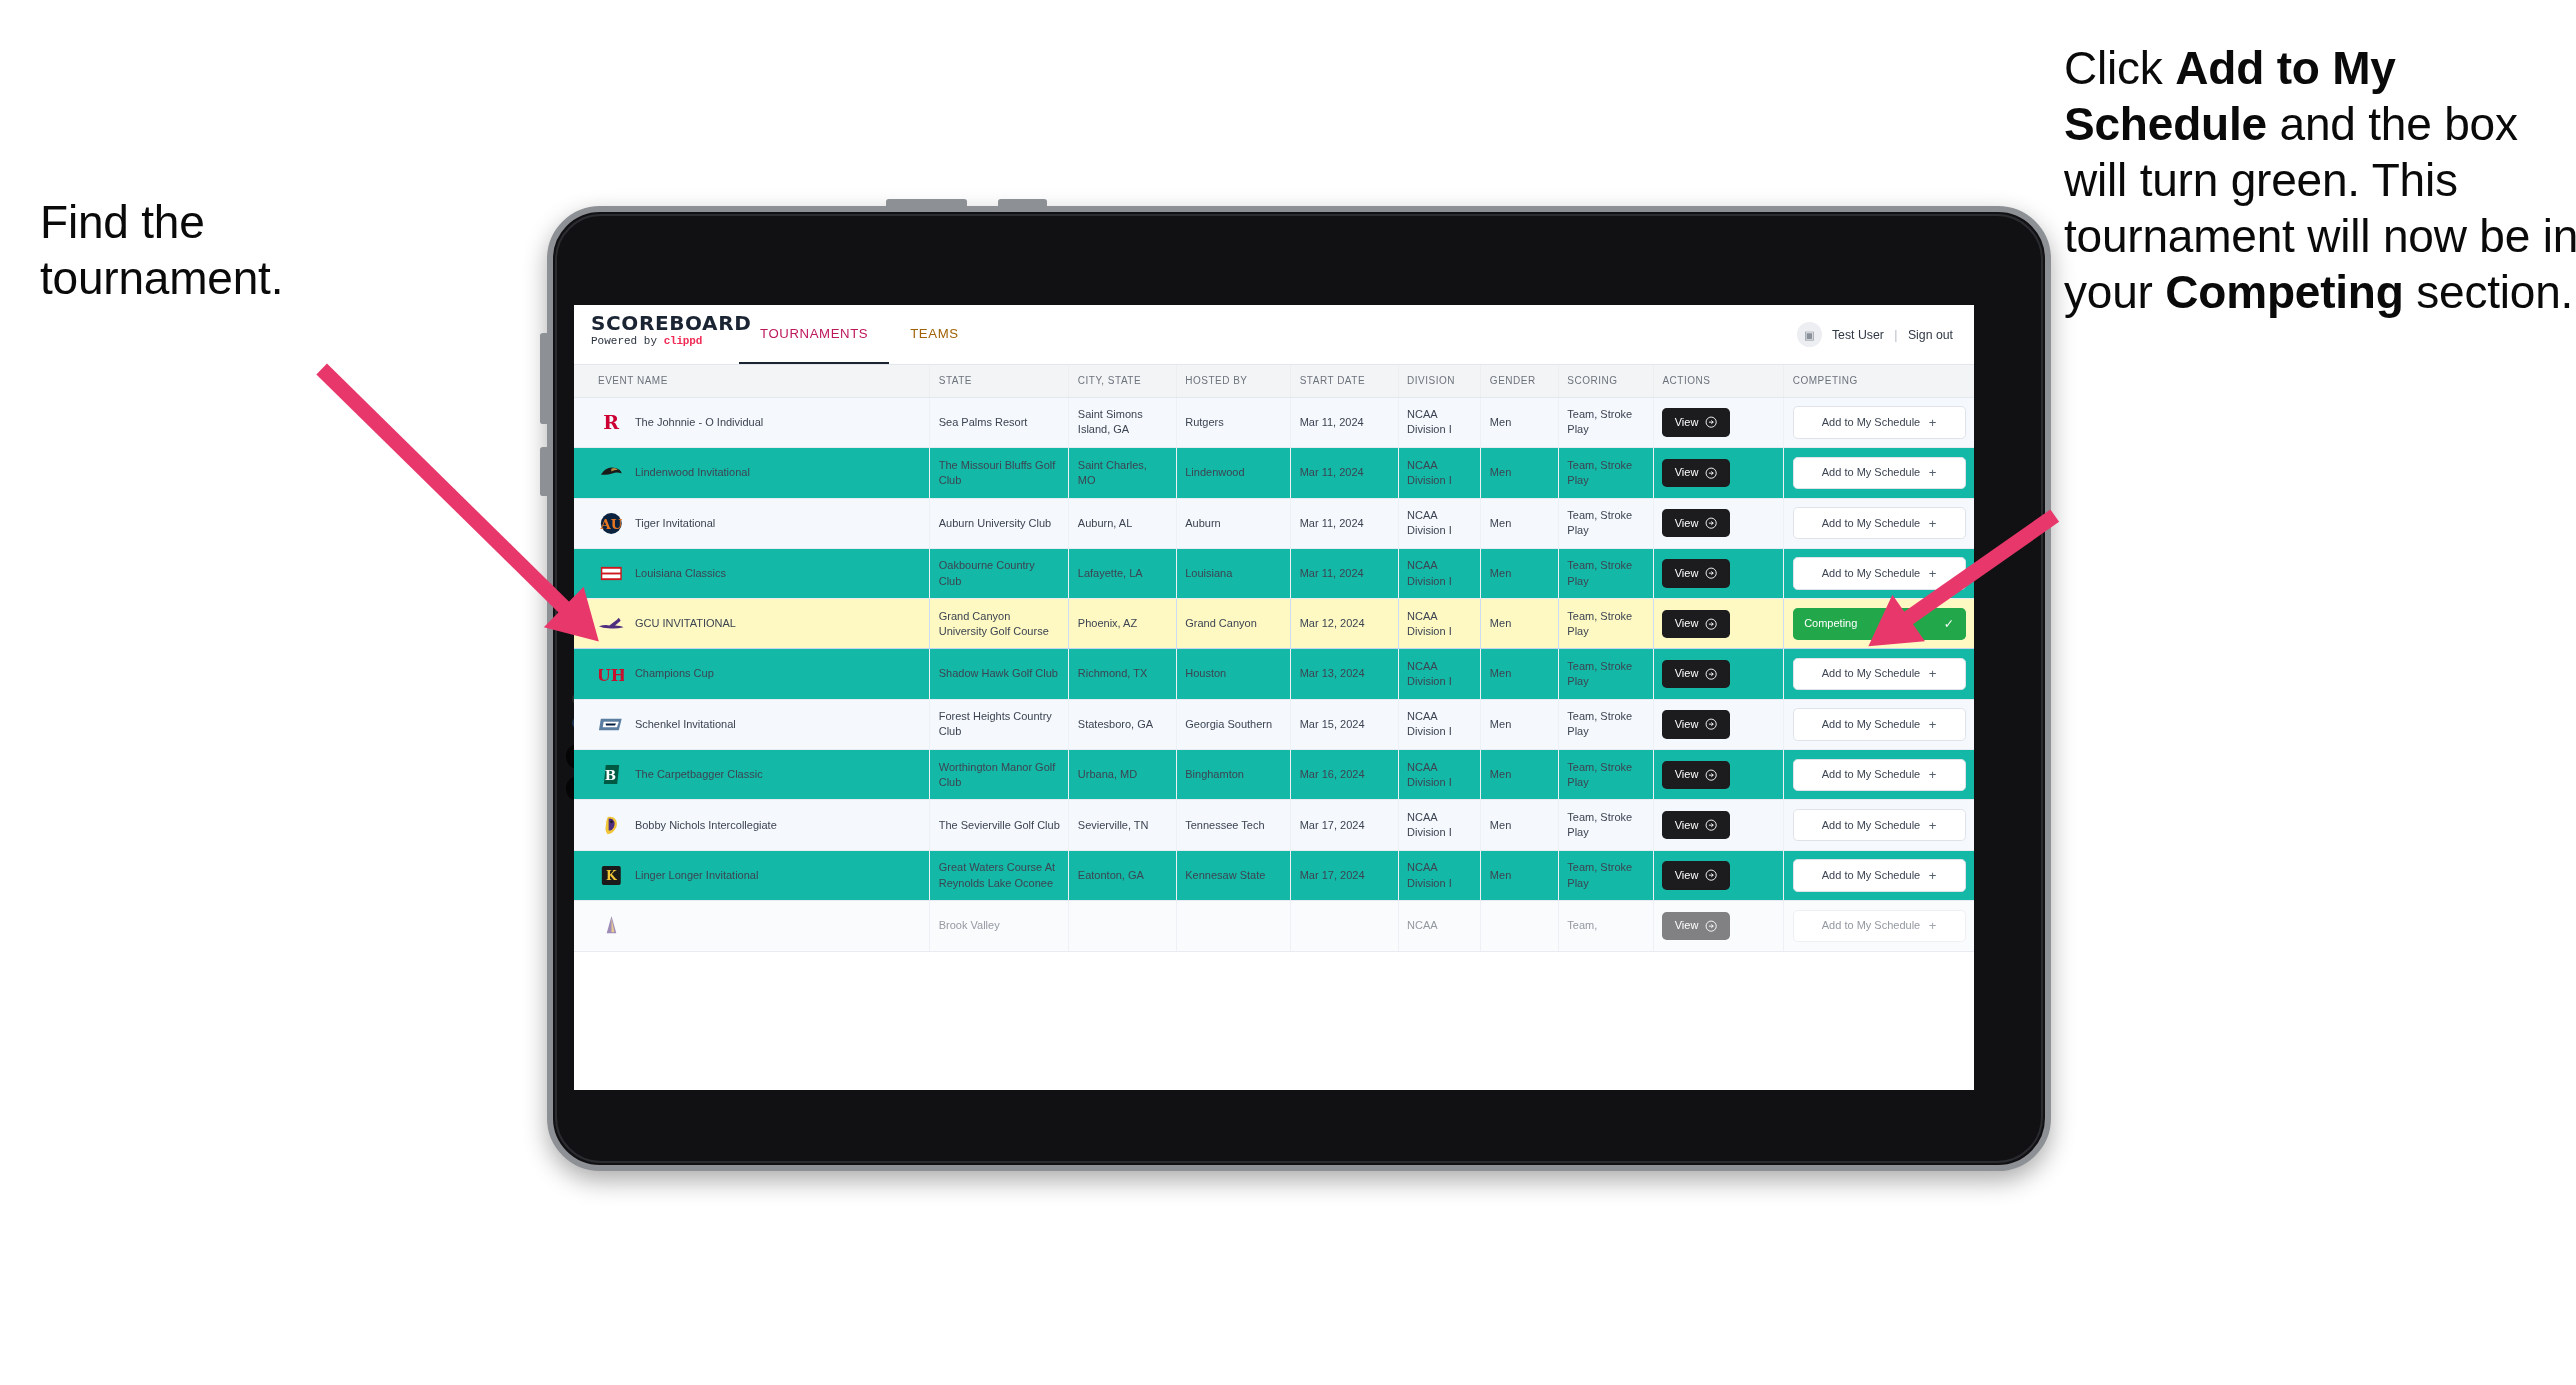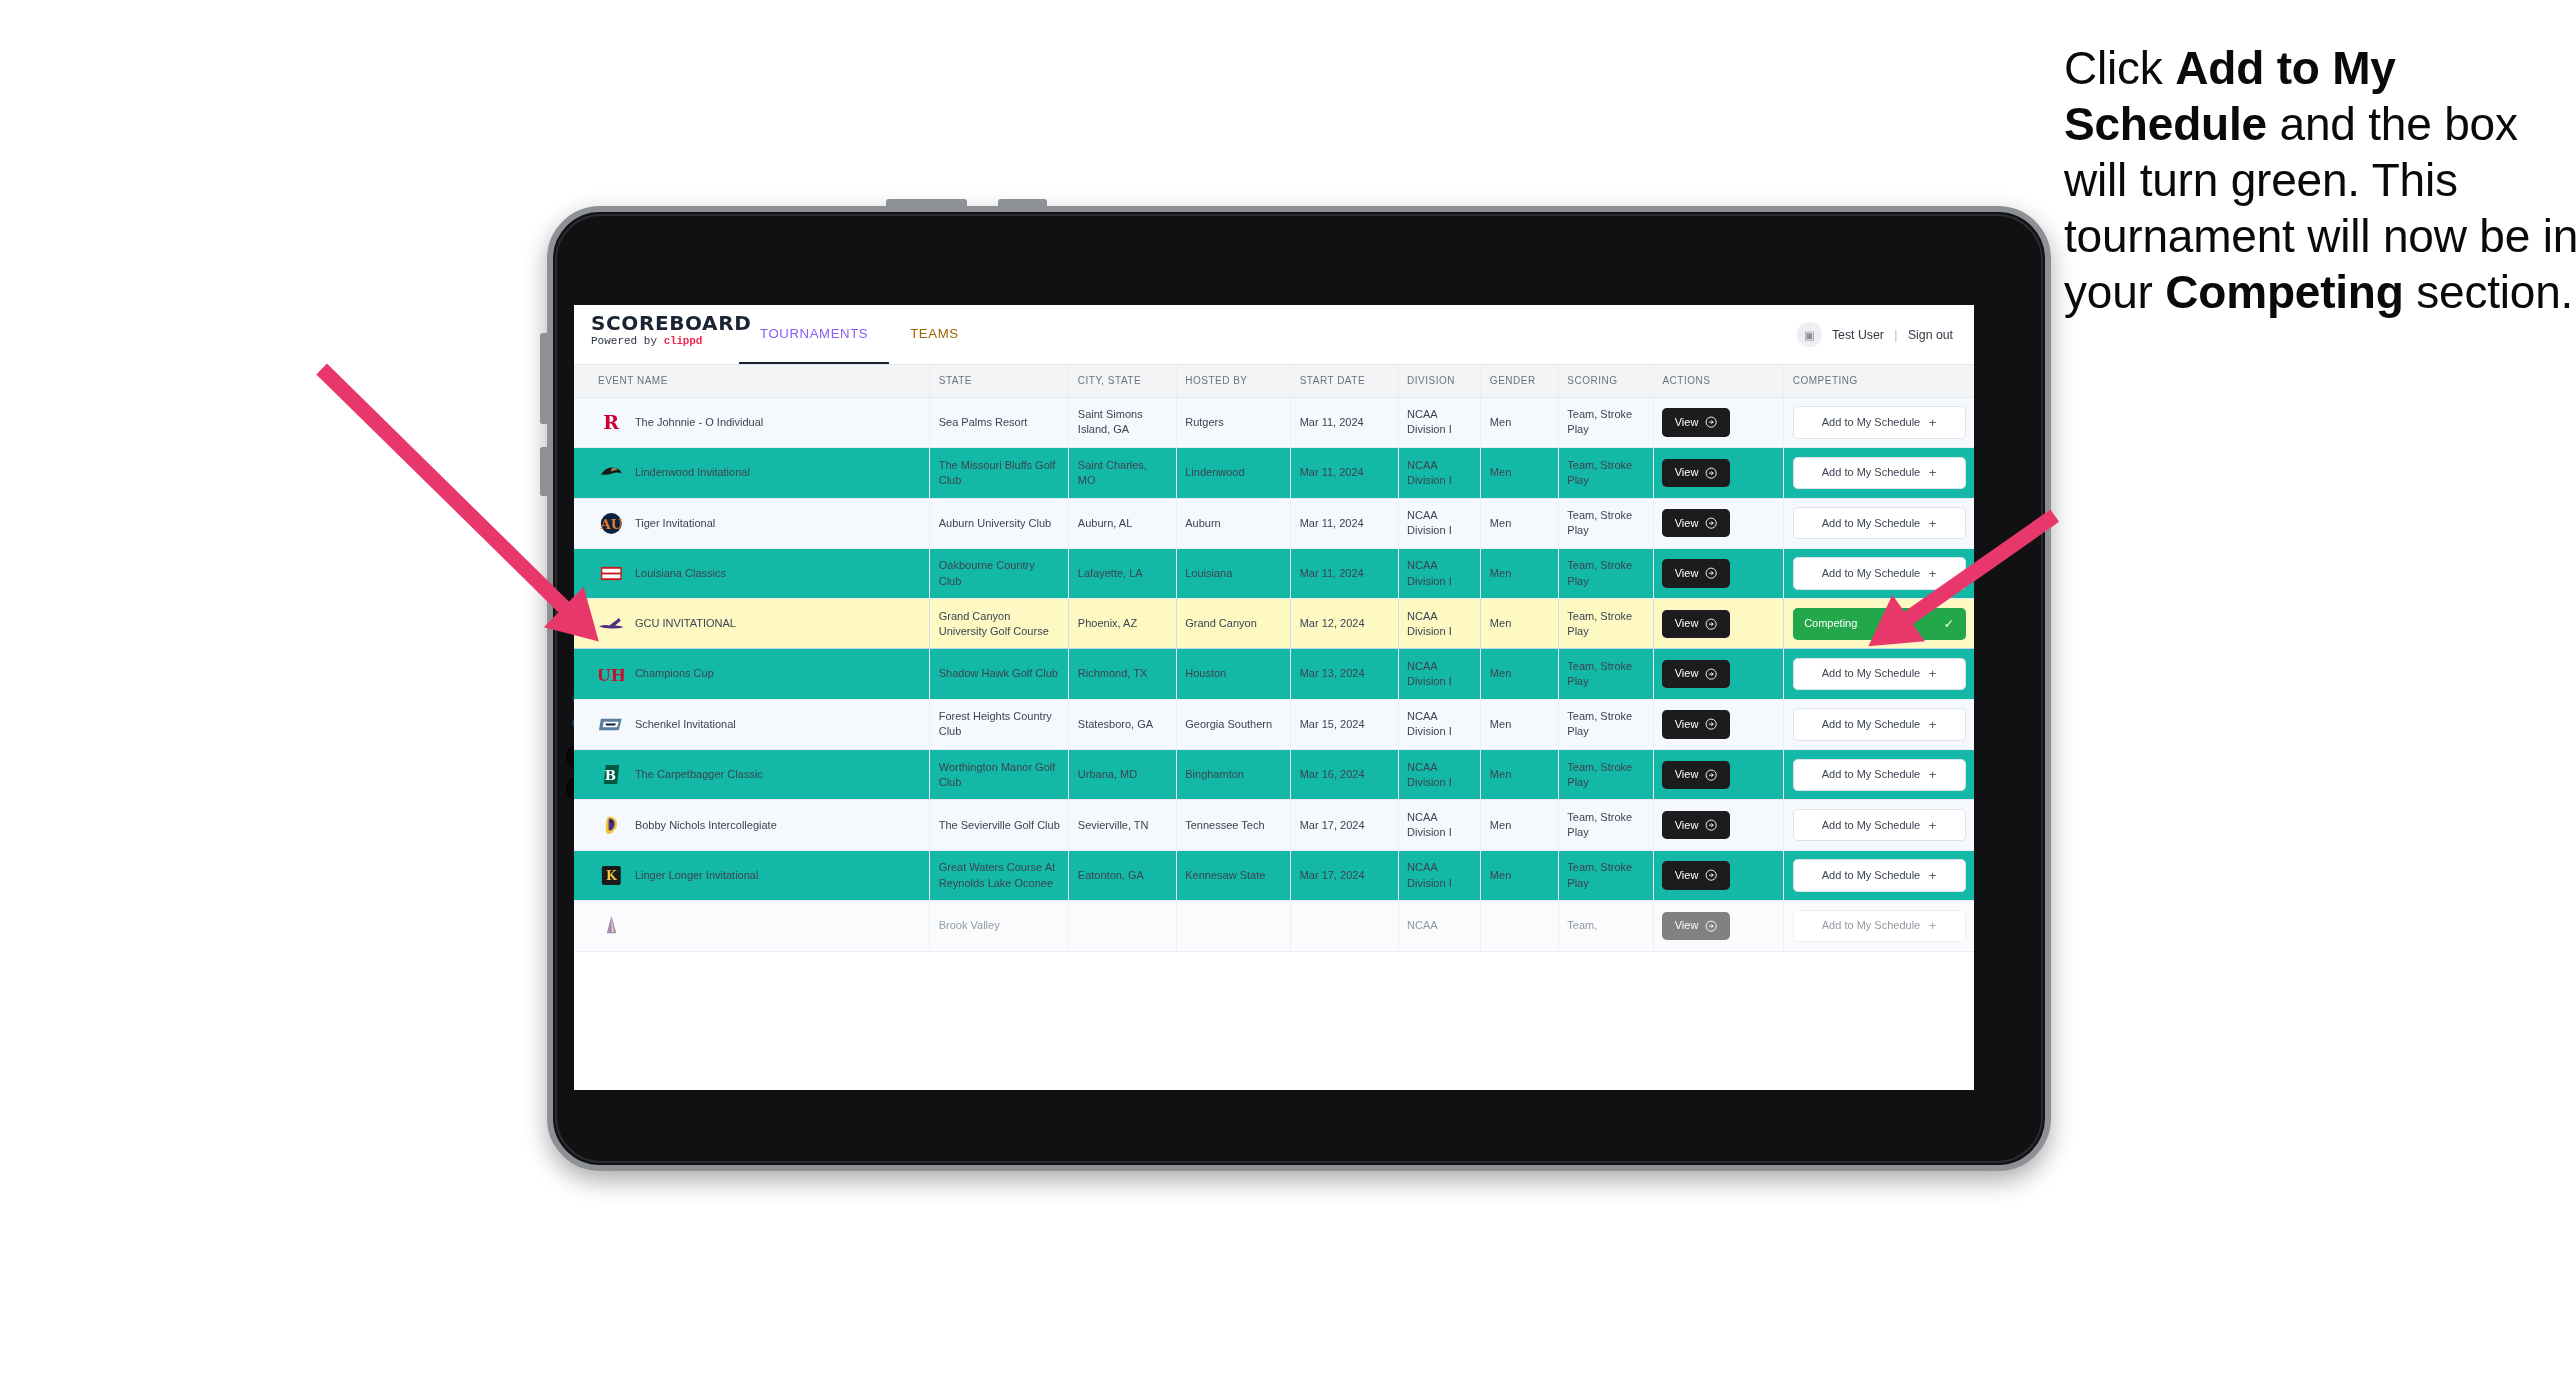--- a/index.html
+++ b/index.html
@@ -79,21 +79,21 @@
   }
   .brand-sub { font-size: 11px; color: #2b3340; margin-top: 3.8px; line-height:1;font-family:Liberation Mono, monospace; }
   .brand-sub .clippd { color: #ef2b55; font-weight: 700; letter-spacing:-0.2px; }
 
   .nav-tabs { display: flex; align-items: stretch; margin-left: 17px; }
   .nav-tab {
     display: flex; align-items: center; padding: 0 21px;
     font-size: 13.2px; letter-spacing: 0.6px; color: #a16207;
     border-bottom: 2.8px solid transparent; cursor: pointer;
   }
-  .nav-tab.active { border-bottom-color: #1b2433; color:#8b5cf6; }
+  .nav-tab.active { border-bottom-color: #1b2433; color:#be185d; }
 
   .topbar-right {
     margin-left: auto; display: flex; align-items: center; gap: 10.4px;
     padding-right: 21px; font-size: 12.3px; color: #303845;
   }
   .avatar {
     width: 24.6px; height: 24.6px; border-radius: 50%;
     background: #eceef1; display:flex; align-items:center; justify-content:center;
     color:#8b919b; font-size: 11.4px;
   }
@@ -170,20 +170,24 @@
   .circ-arrow { width: 12.3px; height: 12.3px; flex:none; }
   .check { font-size: 12.3px; line-height: 1; }
 
   .cut { opacity: .55; }
 </style>
 </head>
 <body>
 
 <div class="page">
 
+  <div class="anno anno-left">
+    <span>Find the</span><br>
+    <span>tournament.</span>
+  </div>
 
   <div class="anno anno-right"><span>Click </span><b>Add to My Schedule</b><span> and the box will turn green. This tournament will now be in your </span><b>Competing</b><span> section.</span></div>
 
   <div class="device">
     <div class="btn-side btn-top1"></div>
     <div class="btn-side btn-top2"></div>
     <div class="btn-side btn-left1"></div>
     <div class="btn-side btn-left2"></div>
     <div class="cam"></div>
     <div class="cam cam2"></div>

